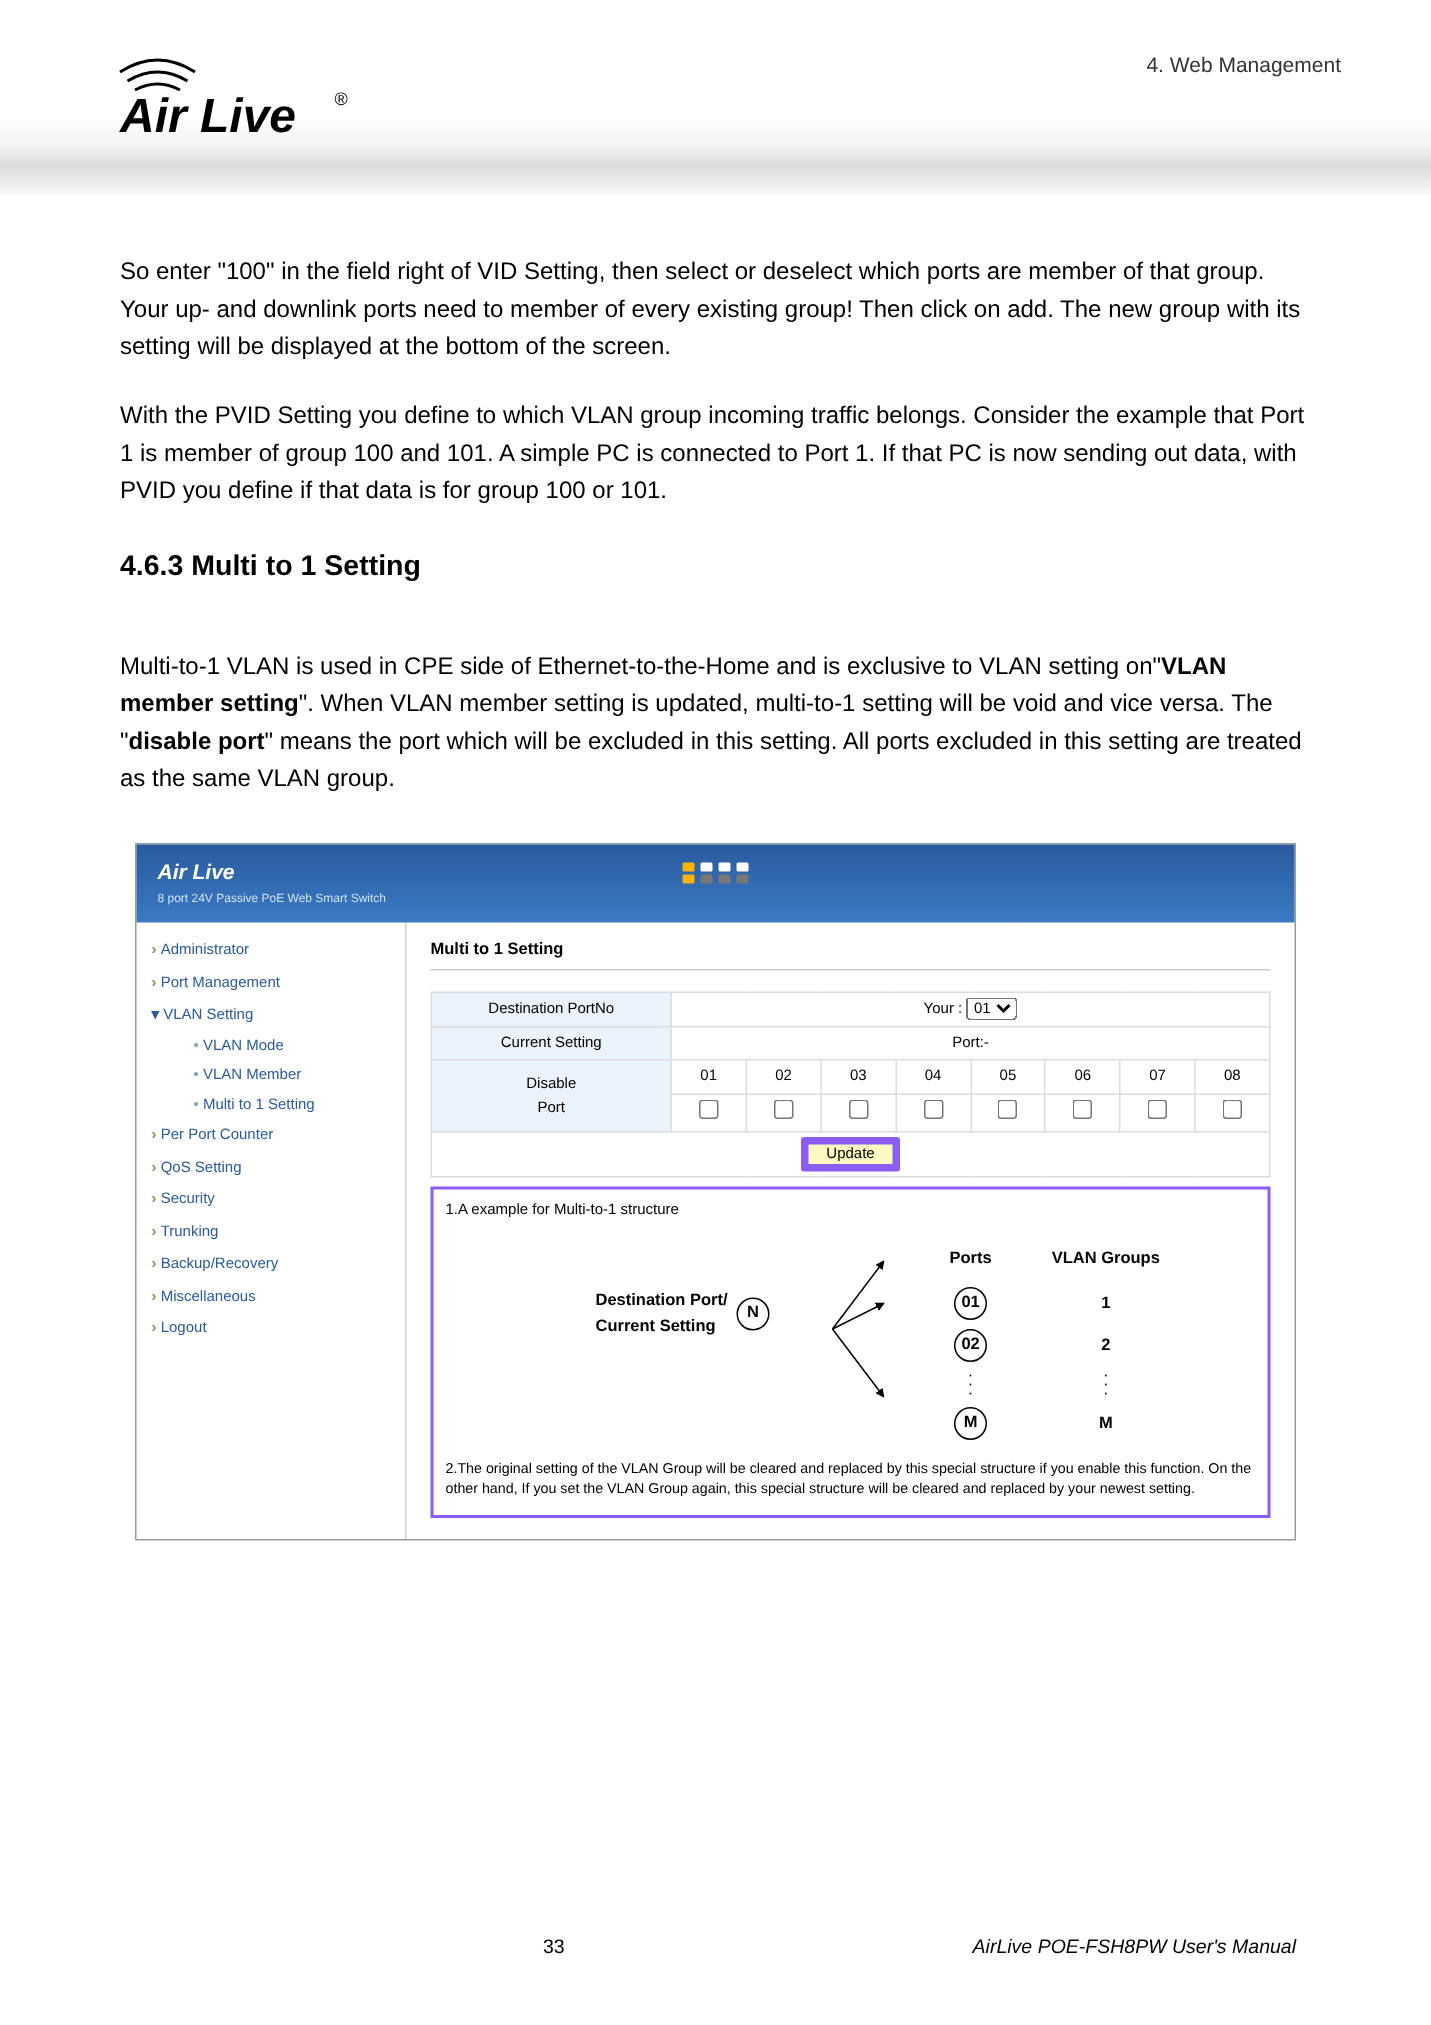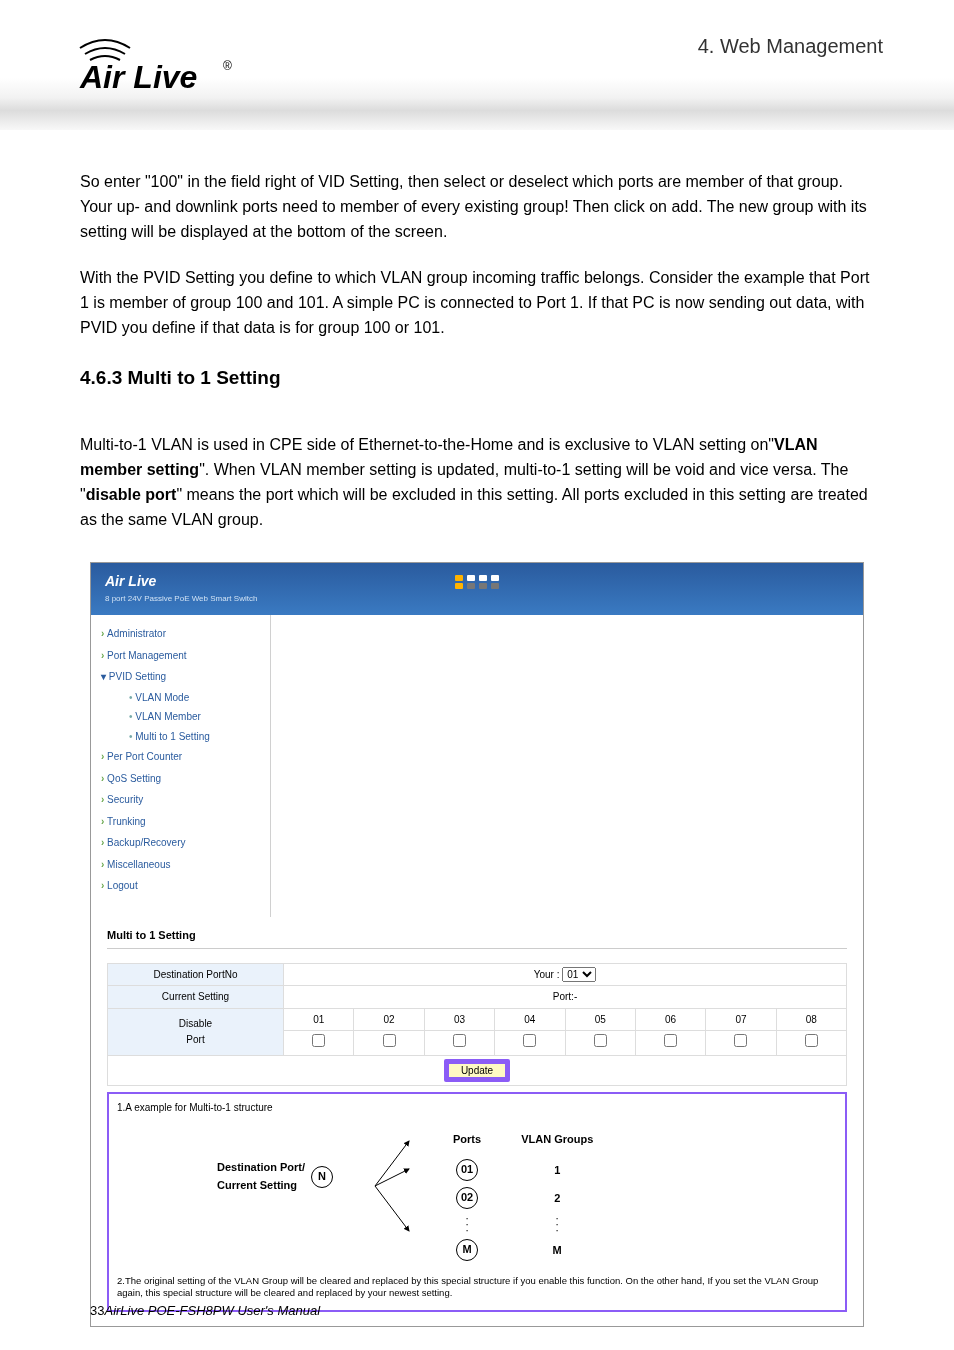--- a/index.html
+++ b/index.html
@@ -12,22 +12,22 @@
       color: #000;
     }
     .page-header {
       position: relative;
       height: 130px;
       background: linear-gradient(to bottom, #fff 0%, #fff 60%, #f2f2f2 75%, #dcdcdc 85%, #f8f8f8 100%);
     }
     .page-header .breadcrumb {
       position: absolute;
       top: 35px;
-      right: 71px;
-      font-size: 20px;
+      right: 60px;
+      font-size: 14px;
       color: #333;
     }
     .logo {
       position: absolute;
       left: 75px;
       top: 20px;
     }
     .logo svg { display: block; }
     .content {
       padding: 40px 80px 0 80px;
@@ -68,39 +68,39 @@
     .ss-leds {
       position: absolute;
       left: 50%;
       top: 12px;
       transform: translateX(-50%);
       display: flex;
       gap: 4px;
     }
     .led-col { display: flex; flex-direction: column; gap: 2px; }
     .led { width: 8px; height: 6px; border-radius: 1px; }
-    .ss-body { display: flex; flex-direction: column; }
+    .ss-body { display: flex; }
     .ss-nav {
       width: 180px;
       border-right: 1px solid #d0d0d0;
       padding: 8px 0 20px 10px;
       font-size: 10px;
     }
     .nav-item { color: #2a5b9e; padding: 3px 0; cursor: pointer; }
     .nav-item::before { content: "› "; color: #6aa84f; font-weight: bold; }
     .nav-item.open::before { content: "▾ "; color: #2a5b9e; }
     .nav-sub { padding-left: 28px; }
     .nav-sub .nav-subitem { color: #2a5b9e; padding: 2px 0; cursor: pointer; }
     .nav-sub .nav-subitem::before { content: "• "; color: #7aa; }
     .ss-main { flex: 1; padding: 10px 16px 14px 16px; }
     .main-title { font-weight: bold; font-size: 11px; margin-bottom: 4px; }
     .main-hr { border: none; border-top: 1px solid #ccc; margin-bottom: 14px; }
     .cfg-table { width: 100%; border-collapse: collapse; font-size: 10px; }
     .cfg-table td, .cfg-table th { border: 1px solid #ddd; padding: 3px 6px; text-align: center; }
-    .cfg-label { background: #eaf2fb; width: 176px; margin-left: 16px; }
+    .cfg-label { background: #eaf2fb; width: 160px; margin-left: 16px; }
     .update-row { text-align: center; padding: 6px 0; border-top: 1px solid #ddd; }
     .update-btn {
       font-size: 10px;
       padding: 1px 12px;
       background: #fef9c3;
       border: 5px solid #8b5cf6;
       border-radius: 2px;
       cursor: pointer;
     }
     .example-box {
@@ -121,23 +121,24 @@
       font-weight: bold;
       font-size: 11px;
       background: #fff;
     }
     .diag-col { display: flex; flex-direction: column; align-items: center; gap: 6px; font-weight: bold; font-size: 11px; }
     .diag-col .head { margin-bottom: 4px; }
     .dots { letter-spacing: 0; line-height: 6px; font-weight: normal; }
     .example-note { font-size: 9.5px; line-height: 1.35; }
     .footer {
       position: absolute;
-      bottom: 32px;
+      bottom: 45px;
       left: 0; right: 0;
       display: flex;
+      justify-content: space-between;
       padding: 0 90px;
       font-size: 13px;
     }
     .footer-right { font-style: italic; }
     .diag-arrows {
       position: relative;
       width: 40px;
     }
   </style>
 </head>
@@ -186,21 +187,21 @@
         <div class="led-col">
             <div class="led" style="background:#fff"></div>
             <div class="led" style="background:#777"></div>
           </div>
       </div>
     </div>
     <div class="ss-body">
       <div class="ss-nav">
         <div class="nav-item">Administrator</div>
         <div class="nav-item">Port Management</div>
-        <div class="nav-item open">PVID Setting</div>
+        <div class="nav-item open">VLAN Setting</div>
         <div class="nav-sub">
           <div class="nav-subitem">VLAN Mode</div>
           <div class="nav-subitem">VLAN Member</div>
           <div class="nav-subitem">Multi to 1 Setting</div>
         </div>
         <div class="nav-item">Per Port Counter</div>
         <div class="nav-item">QoS Setting</div>
         <div class="nav-item">Security</div>
         <div class="nav-item">Trunking</div>
         <div class="nav-item">Backup/Recovery</div>

